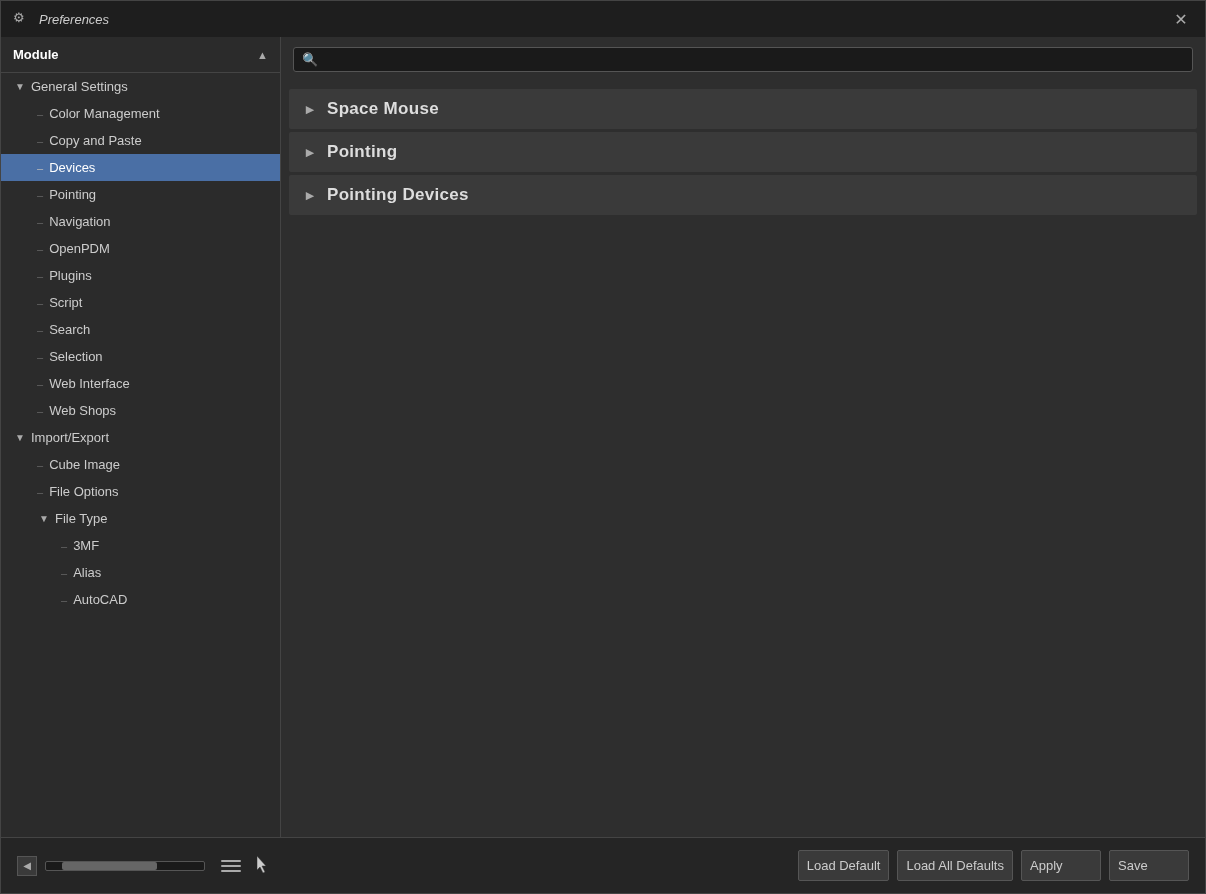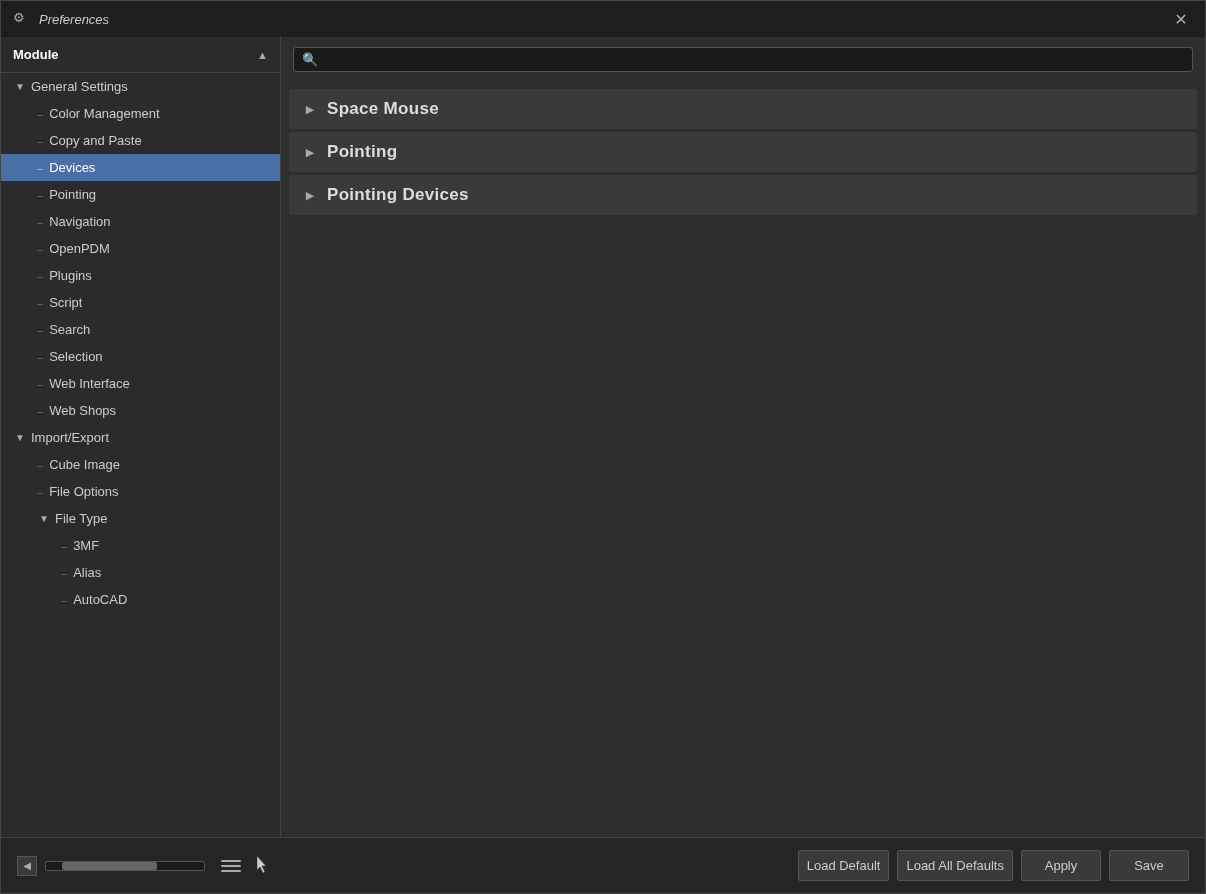--- a/index.html
+++ b/index.html
@@ -240,21 +240,21 @@
     }
     .btn {
       padding: 7px 8px;
       background: #3a3a3a;
       border: 1px solid #555;
       color: #cccccc;
       font-size: 13px;
       cursor: pointer;
       border-radius: 2px;
       min-width: 80px;
-      text-align: center;
+      text-align: left;
     }
   </style>
 </head>
 <body>
 
 <div class="window">
 
   <div class="title-bar">
     <span class="title-bar-icon">⚙</span>
     <span class="title-bar-title">Preferences</span>

